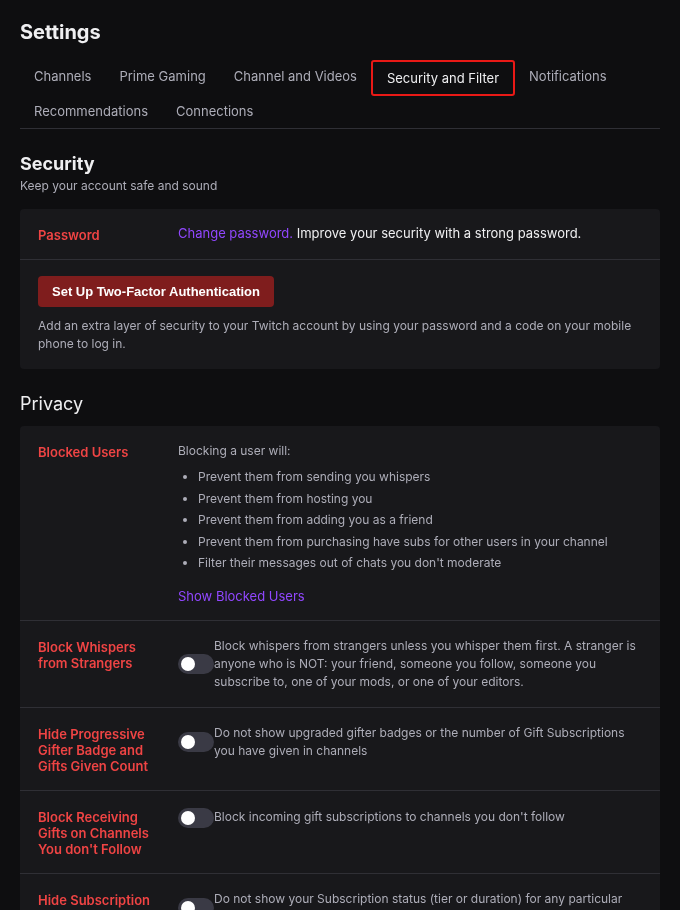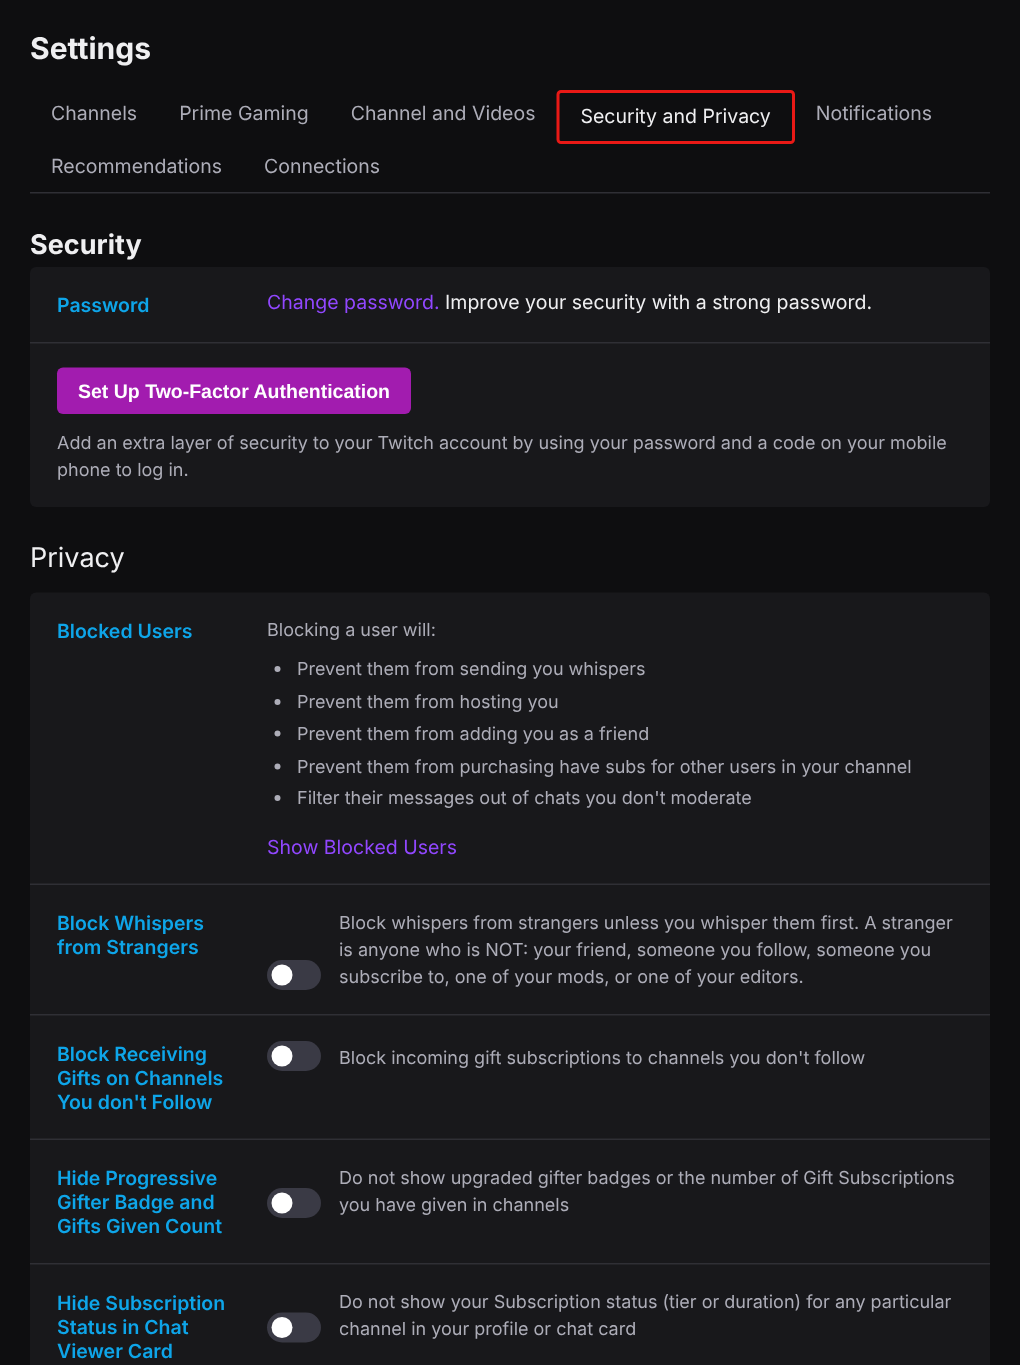--- a/index.html
+++ b/index.html
@@ -63,34 +63,34 @@
       align-items: flex-start;
       padding: 16px 18px;
       border-bottom: 1px solid #2f2f35;
     }
     .card-row:last-child { border-bottom: none; }
     .row-label {
       min-width: 140px;
       max-width: 140px;
       font-size: 13px;
       font-weight: 600;
-      color: #0ea5e9;
+      color: #ef4444;
       padding-right: 12px;
       padding-top: 2px;
     }
     .row-content {
       flex: 1;
     }
     .link-purple {
       color: #9147ff;
       cursor: pointer;
       text-decoration: none;
     }
     .btn-purple {
-      background-color: #a21caf;
+      background-color: #7f1d1d;
       color: #fff;
       border: none;
       border-radius: 4px;
       padding: 8px 14px;
       font-size: 13px;
       font-weight: 600;
       cursor: pointer;
       margin-bottom: 10px;
       display: inline-block;
     }
@@ -105,22 +105,21 @@
       margin-top: 6px;
       margin-bottom: 14px;
     }
     .blocked-list li {
       font-size: 12px;
       color: #adadb8;
       line-height: 1.8;
     }
     .toggle-row {
       display: flex;
-      align-items: flex-end;
-      gap: 12px;
+      align-items: center;
     }
     .toggle {
       position: relative;
       width: 36px;
       height: 20px;
       flex-shrink: 0;
       margin-top: 1px;
     }
     .toggle-slider {
       position: absolute;
@@ -150,28 +149,29 @@
 </head>
 <body>
 
 <div class="page-wrapper">
   <h1 class="settings-title">Settings</h1>
 
   <nav class="nav-tabs">
     <div class="nav-tab">Channels</div>
     <div class="nav-tab">Prime Gaming</div>
     <div class="nav-tab">Channel and Videos</div>
-    <div class="nav-tab active">Security and Privacy</div>
+    <div class="nav-tab active">Security and Filter</div>
     <div class="nav-tab">Notifications</div>
     <div class="nav-tab">Recommendations</div>
     <div class="nav-tab">Connections</div>
   </nav>
 
   <div>
     <div class="section-title">Security</div>
+    <div class="section-subtitle">Keep your account safe and sound</div>
 
     <div class="card">
 
       <div class="card-row">
         <div class="row-label">Password</div>
         <div class="row-content">
           <span><a class="link-purple">Change password.</a><span> Improve your security with a strong password.</span></span>
         </div>
       </div>
 
@@ -211,41 +211,41 @@
             <label class="toggle">
 
               <span class="toggle-slider"></span>
             </label>
             <div class="desc-text">Block whispers from strangers unless you whisper them first. A stranger is anyone who is NOT: your friend, someone you follow, someone you subscribe to, one of your mods, or one of your editors.</div>
           </div>
         </div>
       </div>
 
       <div class="card-row">
+        <div class="row-label">Hide Progressive Gifter Badge and Gifts Given Count</div>
+        <div class="row-content">
+          <div class="toggle-row">
+            <label class="toggle">
+
+              <span class="toggle-slider"></span>
+            </label>
+            <div class="desc-text">Do not show upgraded gifter badges or the number of Gift Subscriptions you have given in channels</div>
+          </div>
+        </div>
+      </div>
+
+      <div class="card-row">
         <div class="row-label">Block Receiving Gifts on Channels You don't Follow</div>
         <div class="row-content">
           <div class="toggle-row">
             <label class="toggle">
 
               <span class="toggle-slider"></span>
             </label>
             <div class="desc-text">Block incoming gift subscriptions to channels you don't follow</div>
-          </div>
-        </div>
-      </div>
-
-      <div class="card-row">
-        <div class="row-label">Hide Progressive Gifter Badge and Gifts Given Count</div>
-        <div class="row-content">
-          <div class="toggle-row">
-            <label class="toggle">
-
-              <span class="toggle-slider"></span>
-            </label>
-            <div class="desc-text">Do not show upgraded gifter badges or the number of Gift Subscriptions you have given in channels</div>
           </div>
         </div>
       </div>
 
       <div class="card-row">
         <div class="row-label">Hide Subscription Status in Chat Viewer Card</div>
         <div class="row-content">
           <div class="toggle-row">
             <label class="toggle">
 

